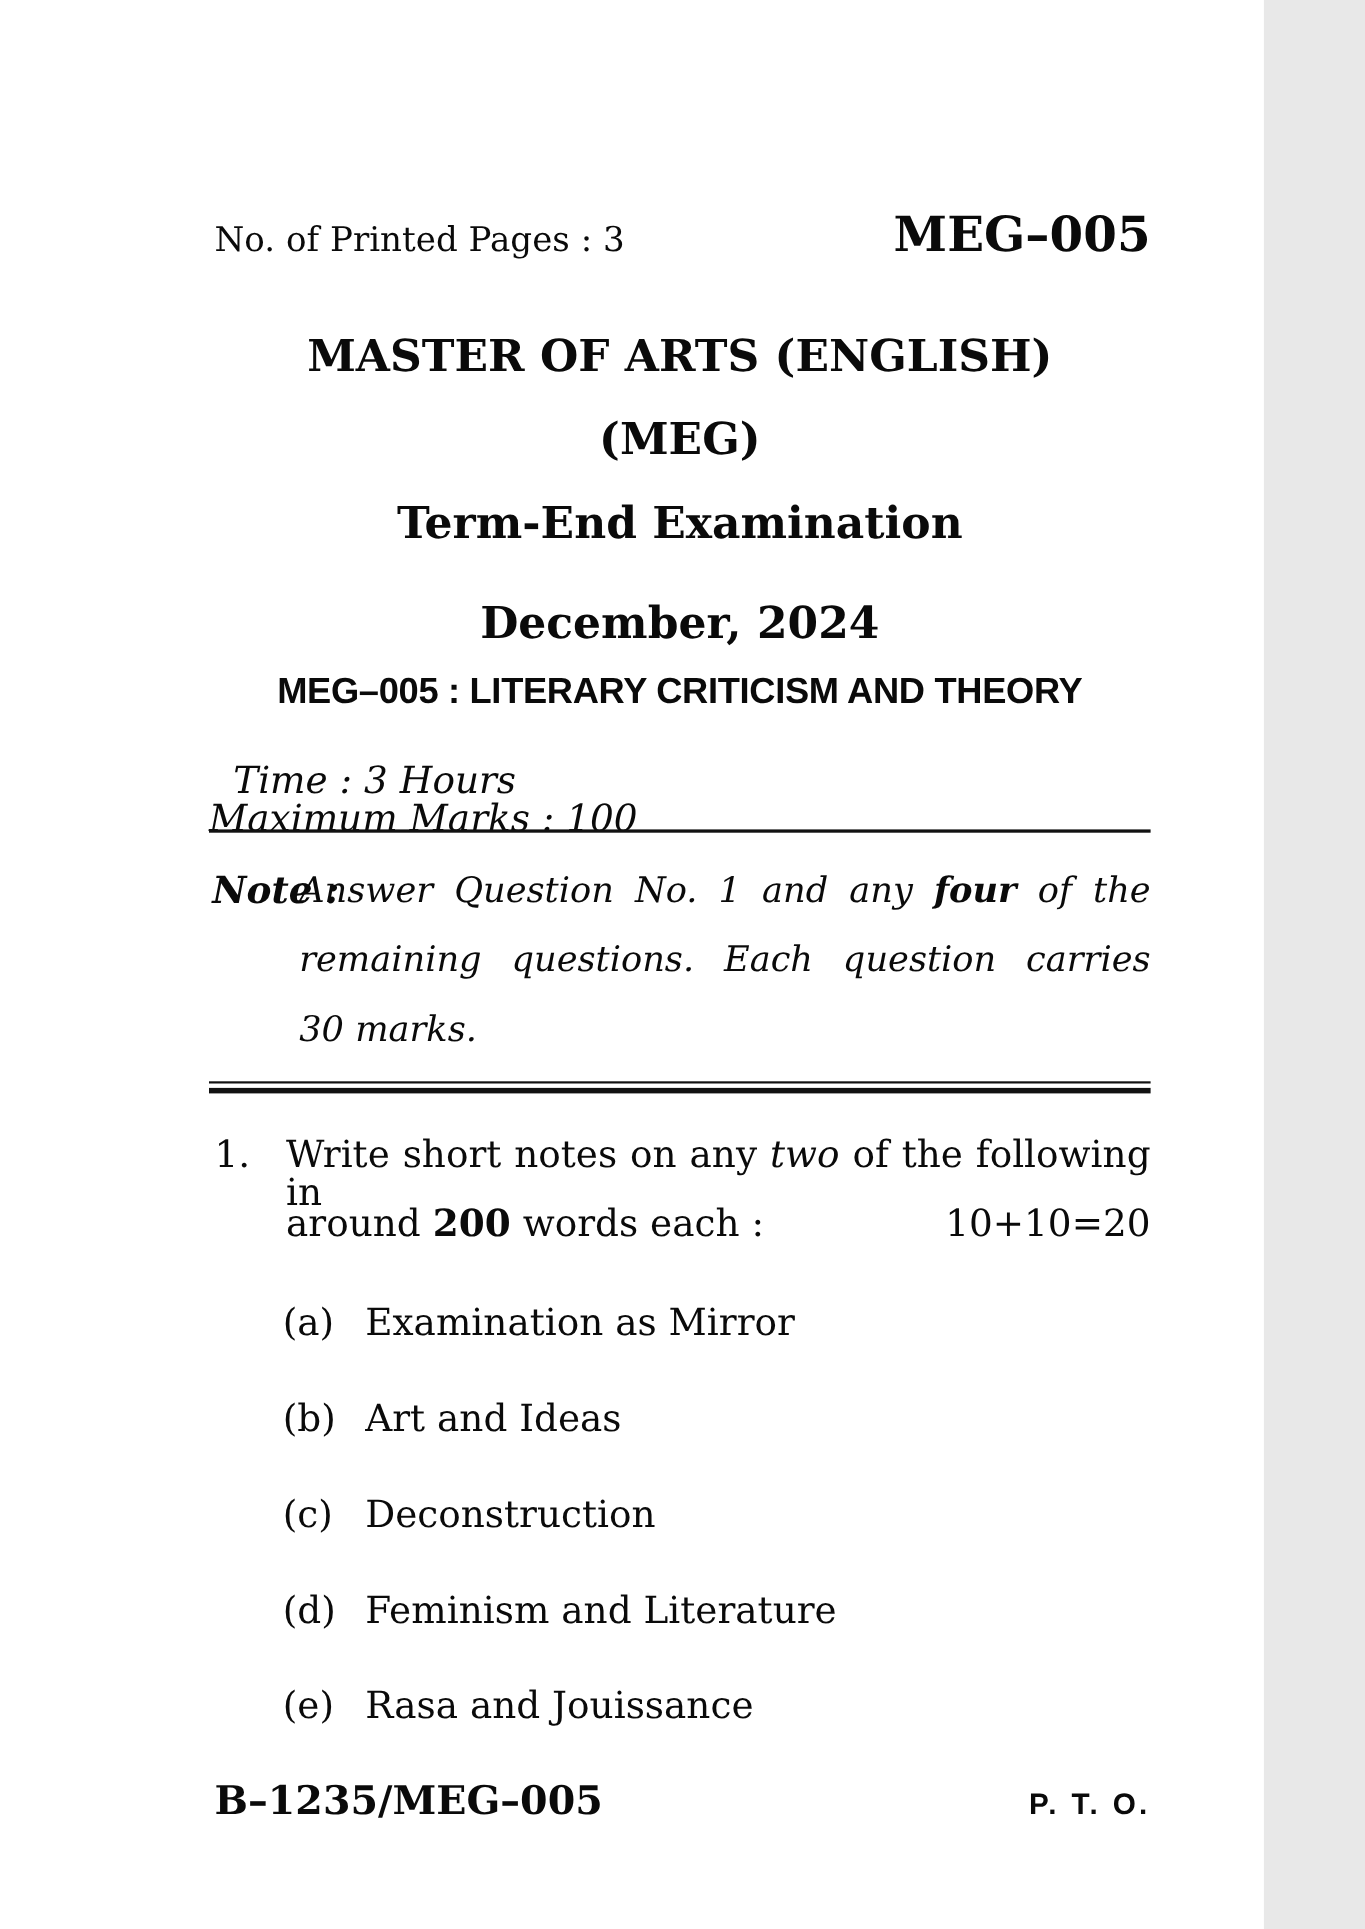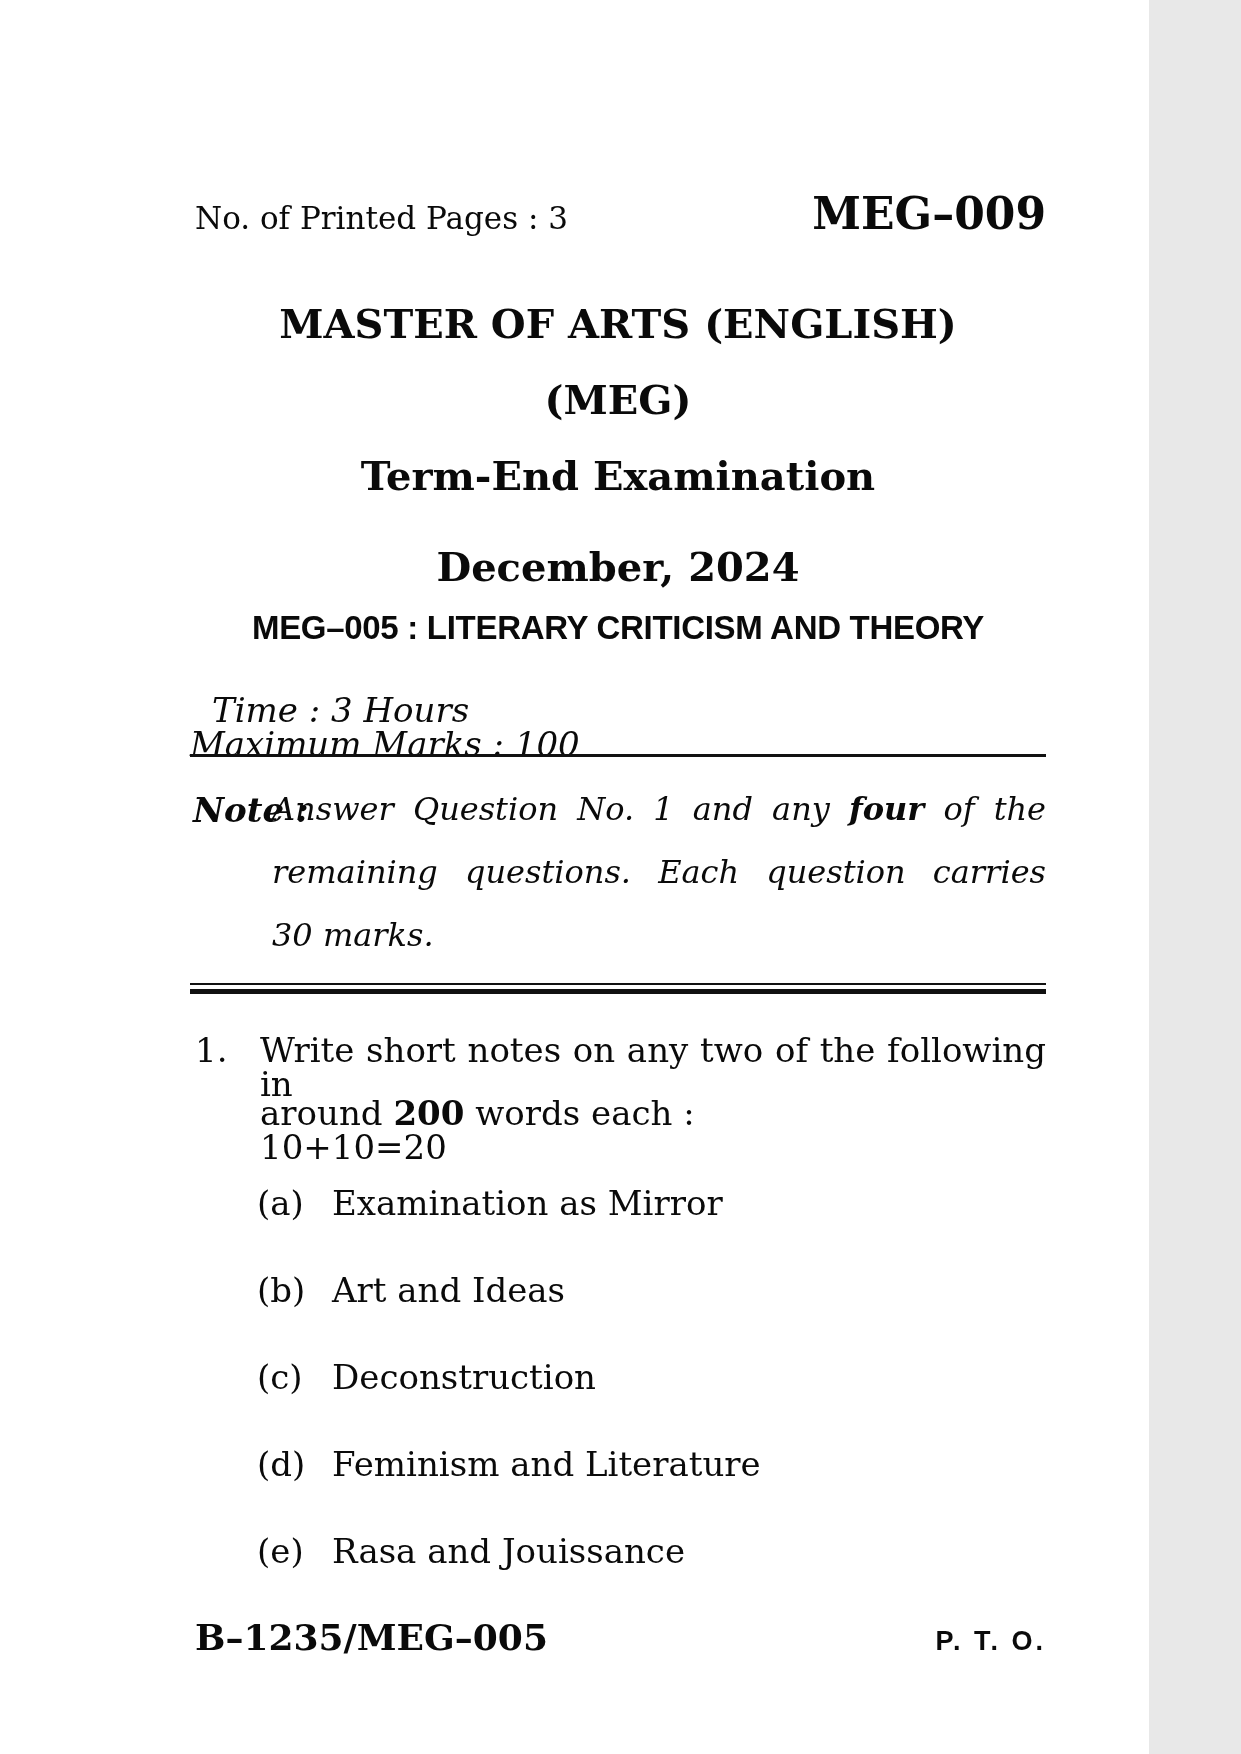--- a/index.html
+++ b/index.html
@@ -41,43 +41,43 @@
   .nl2{top:856px;}
   .nl3{top:919px;text-align:left;text-align-last:left;}
   .bi{font-weight:bold;}
   
   .drule-thin{top:983px;height:2px;background:#111;}
   .drule-thick{top:989px;height:5px;background:#111;}
   
   .q-num{top:1033px;left:195px;font-size:34px;}
   .q-line{left:260px;width:786px;font-size:34px;}
   .ql1{top:1033px;}
-  .ql2{top:1096px;display:flex;align-items:baseline;flex-direction:column;}
-  .it{}
+  .ql2{top:1096px;display:flex;justify-content:space-between;align-items:baseline;}
+  .it{font-style:italic;}
   .bd{font-weight:bold;}
   
   .item-marker{left:257px;font-size:34px;}
   .item-text{left:332px;font-size:34px;}
   .ia{top:1186px;} .ib{top:1273px;} .ic{top:1360px;} .id{top:1447px;} .ie{top:1534px;}
   
   .footer-row{top:1619px;display:flex;justify-content:space-between;align-items:baseline;}
   .ftr-left{font-size:36px;font-weight:bold;padding-left:5px;}
   .ftr-right{
     font-family:"Liberation Sans","DejaVu Sans",sans-serif;
     font-size:27px;font-weight:bold;letter-spacing:3px;
   }
 </style>
 </head>
 <body>
 
 <div class="page">
 
   <div class="abs content header-row">
     <span class="hdr-left">No. of Printed Pages : 3</span>
-    <span class="hdr-right">MEG–009</span>
+    <span class="hdr-right">MEG–005</span>
   </div>
 
   <div class="abs content title t1">MASTER OF ARTS (ENGLISH)</div>
   <div class="abs content title t2">(MEG)</div>
   <div class="abs content title t3">Term-End Examination</div>
   <div class="abs content title t4">December, 2024</div>
   <div class="abs content course">MEG–005 : LITERARY CRITICISM AND THEORY</div>
 
   <div class="abs content time-row">
     <span class="lft">Time : 3 Hours</span>

